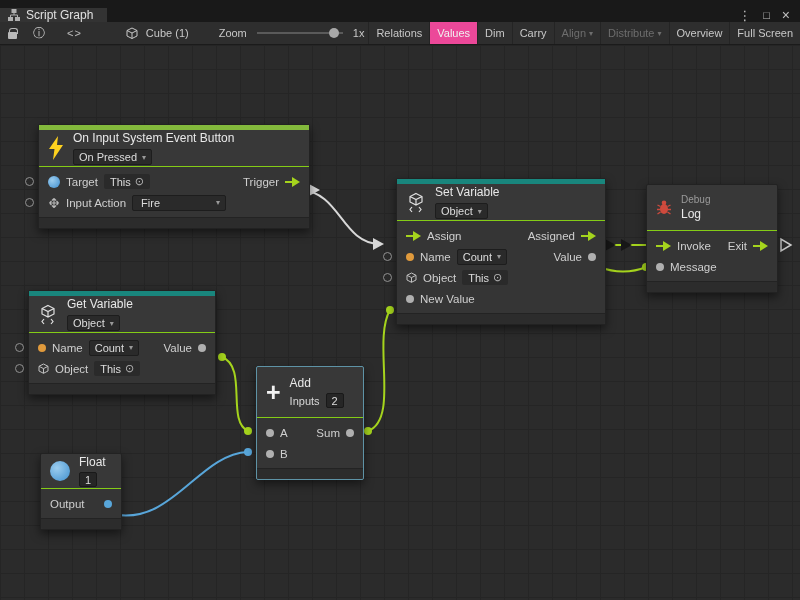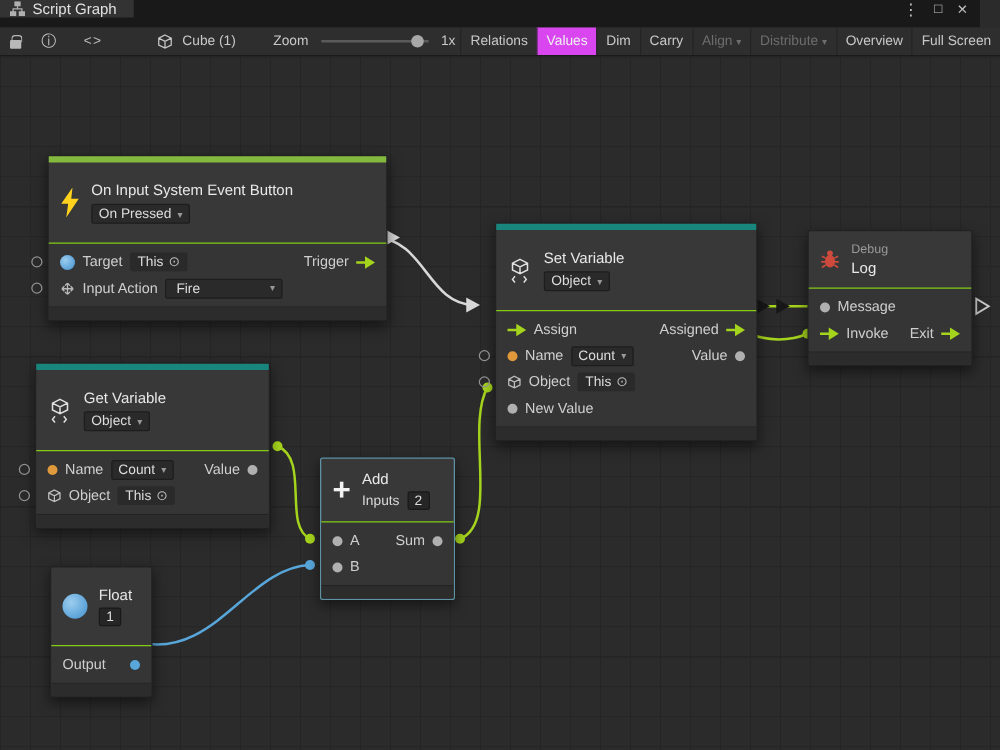--- a/index.html
+++ b/index.html
@@ -1,31 +1,31 @@
 <!DOCTYPE html>
 <html><head>
 <meta charset="utf-8">
 <style>
   * { margin:0; padding:0; box-sizing:border-box; }
   html,body { width:800px; height:600px; overflow:hidden; }
   body { font-family:"Liberation Sans", sans-serif; background:#2b2b2b; color:#d2d2d2; position:relative; }
 
   
-  .tabbar { position:absolute; top:0; left:0; right:16px; height:22px; background:#191919; display:flex; align-items:flex-start; }
+  .tabbar { position:absolute; top:0; left:0; right:0; height:22px; background:#191919; display:flex; align-items:flex-end; }
   .tab { display:flex; align-items:center; gap:6px; background:#333333; padding:0 14px 0 8px; font-size:12px; color:#e0e0e0; }
   .tabbar-right { margin-left:auto; display:flex; align-items:center; gap:12px; padding-right:10px; color:#c0c0c0; }
   .wbtn { cursor:default; line-height:1; }
 
   
   .toolbar { position:absolute; top:22px; left:0; right:0; height:23px; background:#2e2e2e; border-bottom:1px solid #1b1b1b; display:flex; align-items:stretch; font-size:11px; color:#c8c8c8; }
   .ticon { display:flex; align-items:center; padding:0 8px; }
   .tlabel { display:flex; align-items:center; padding:6px 4px; white-space:nowrap; }
   .tbtns { margin-left:auto; display:flex; align-items:stretch; }
   .tbtn { display:flex; align-items:center; gap:3px; padding:0 7px; border-left:1px solid #242424; white-space:nowrap; }
-  .tbtn.active { background:#d946ef; color:#f0f0f0; }
+  .tbtn.active { background:#ec4899; color:#f0f0f0; }
   .tbtn.disabled { color:#6d6d6d; }
   .zoom-track { width:88px; height:2px; background:#5a5a5a; position:relative; align-self:center; margin:0 6px; }
   .zoom-handle { position:absolute; right:4px; top:-4px; width:10px; height:10px; border-radius:50%; background:#a8a8a8; }
   .lock { width:9px; height:7px; background:#b9b9b9; border-radius:1px; position:relative; margin-top:4px; }
   .lock::before { content:""; position:absolute; top:-4px; left:1px; width:7px; height:5px; border:1.5px solid #b9b9b9; border-bottom:none; border-radius:3px 3px 0 0; }
   .codeicon { letter-spacing:1px; color:#bdbdbd; font-size:11px; }
 
   
   .canvas { position:absolute; top:45px; left:0; width:800px; height:555px; overflow:hidden;
     background-color:#2b2b2b;
@@ -38,21 +38,21 @@
   .wires { position:absolute; left:0; top:0; width:800px; height:555px; pointer-events:none; }
   .wire { fill:none; stroke-width:2; }
   .w-white { stroke:#d8d8d8; } .w-green { stroke:#a5d41d; } .w-blue { stroke:#58a6da; }
 
   
   .node { position:absolute; background:#383838; border:1px solid #222222; border-radius:2px; box-shadow:0 4px 10px rgba(0,0,0,.5); font-size:12px; color:#d8d8d8; }
   .node.selected { border-color:#5e93a6; }
   .accent { height:5px; }
   .accent.green { background:#83b93c; }
   .accent.teal { background:#19867d; }
-  .nhead { display:flex; align-items:center; gap:9px; padding:15px 9px; }
+  .nhead { display:flex; align-items:center; gap:9px; padding:1px 9px; }
   .nhead.tall { padding:9px 9px; }
   .col { display:flex; flex-direction:column; gap:4px; align-items:flex-start; }
   .ntitle { font-size:12px; color:#e8e8e8; white-space:nowrap; }
   .nsub { font-size:10px; color:#9a9a9a; }
   .nbody { border-top:1px solid #84cc16; background:#353535; padding:4px 0; }
   .nrow { position:relative; display:flex; align-items:center; gap:6px; height:21px; padding:0 9px; font-size:11.5px; color:#cfcfcf; white-space:nowrap; }
   .spacer { flex:1; }
   .nfoot { height:11px; background:#2c2c2c; border-top:1px solid #232323; border-radius:0 0 2px 2px; }
   .dot { width:8px; height:8px; border-radius:50%; background:#b0b0b0; flex:none; }
   .dot.orange { background:#e09a3c; }
@@ -279,29 +279,29 @@
         <circle cx="8" cy="3.7" r="2.3" fill="#ce4a3d"></circle>
         <path d="M4.5,7.5 L1.5,6 M4.5,10.5 L1,10.5 M4.5,13 L1.5,15 M11.5,7.5 L14.5,6 M11.5,10.5 L15,10.5 M11.5,13 L14.5,15" stroke="#ce4a3d" stroke-width="1.3" fill="none"></path>
       </svg>
       <div class="col" style="gap:2px">
         <span class="nsub">Debug</span>
         <span class="ntitle">Log</span>
       </div>
     </div>
     <div class="nbody">
       <div class="nrow">
+        <span class="flow-arrow"></span>
+        <span>Invoke</span>
+        <span class="spacer"></span>
+        <span>Exit</span>
+        <span class="flow-arrow"></span>
+      </div>
+      <div class="nrow">
         <span class="dot"></span>
         <span>Message</span>
-      </div>
-      <div class="nrow">
-        <span class="flow-arrow"></span>
-        <span>Invoke</span>
-        <span class="spacer"></span>
-        <span>Exit</span>
-        <span class="flow-arrow"></span>
       </div>
     </div>
     <div class="nfoot"></div>
   </div>
 
   <div class="node" style="left:28px; top:245px; width:188px">
     <div class="accent teal"></div>
     <div class="nhead">
       <svg width="20" height="21" viewBox="0 0 20 21">
         <path d="M10,1.5 L16,4.5 V10 L10,13 L4,10 V4.5 Z M4,4.5 L10,7.5 L16,4.5 M10,7.5 V13" fill="none" stroke="#e0e0e0" stroke-width="1.2"></path>

